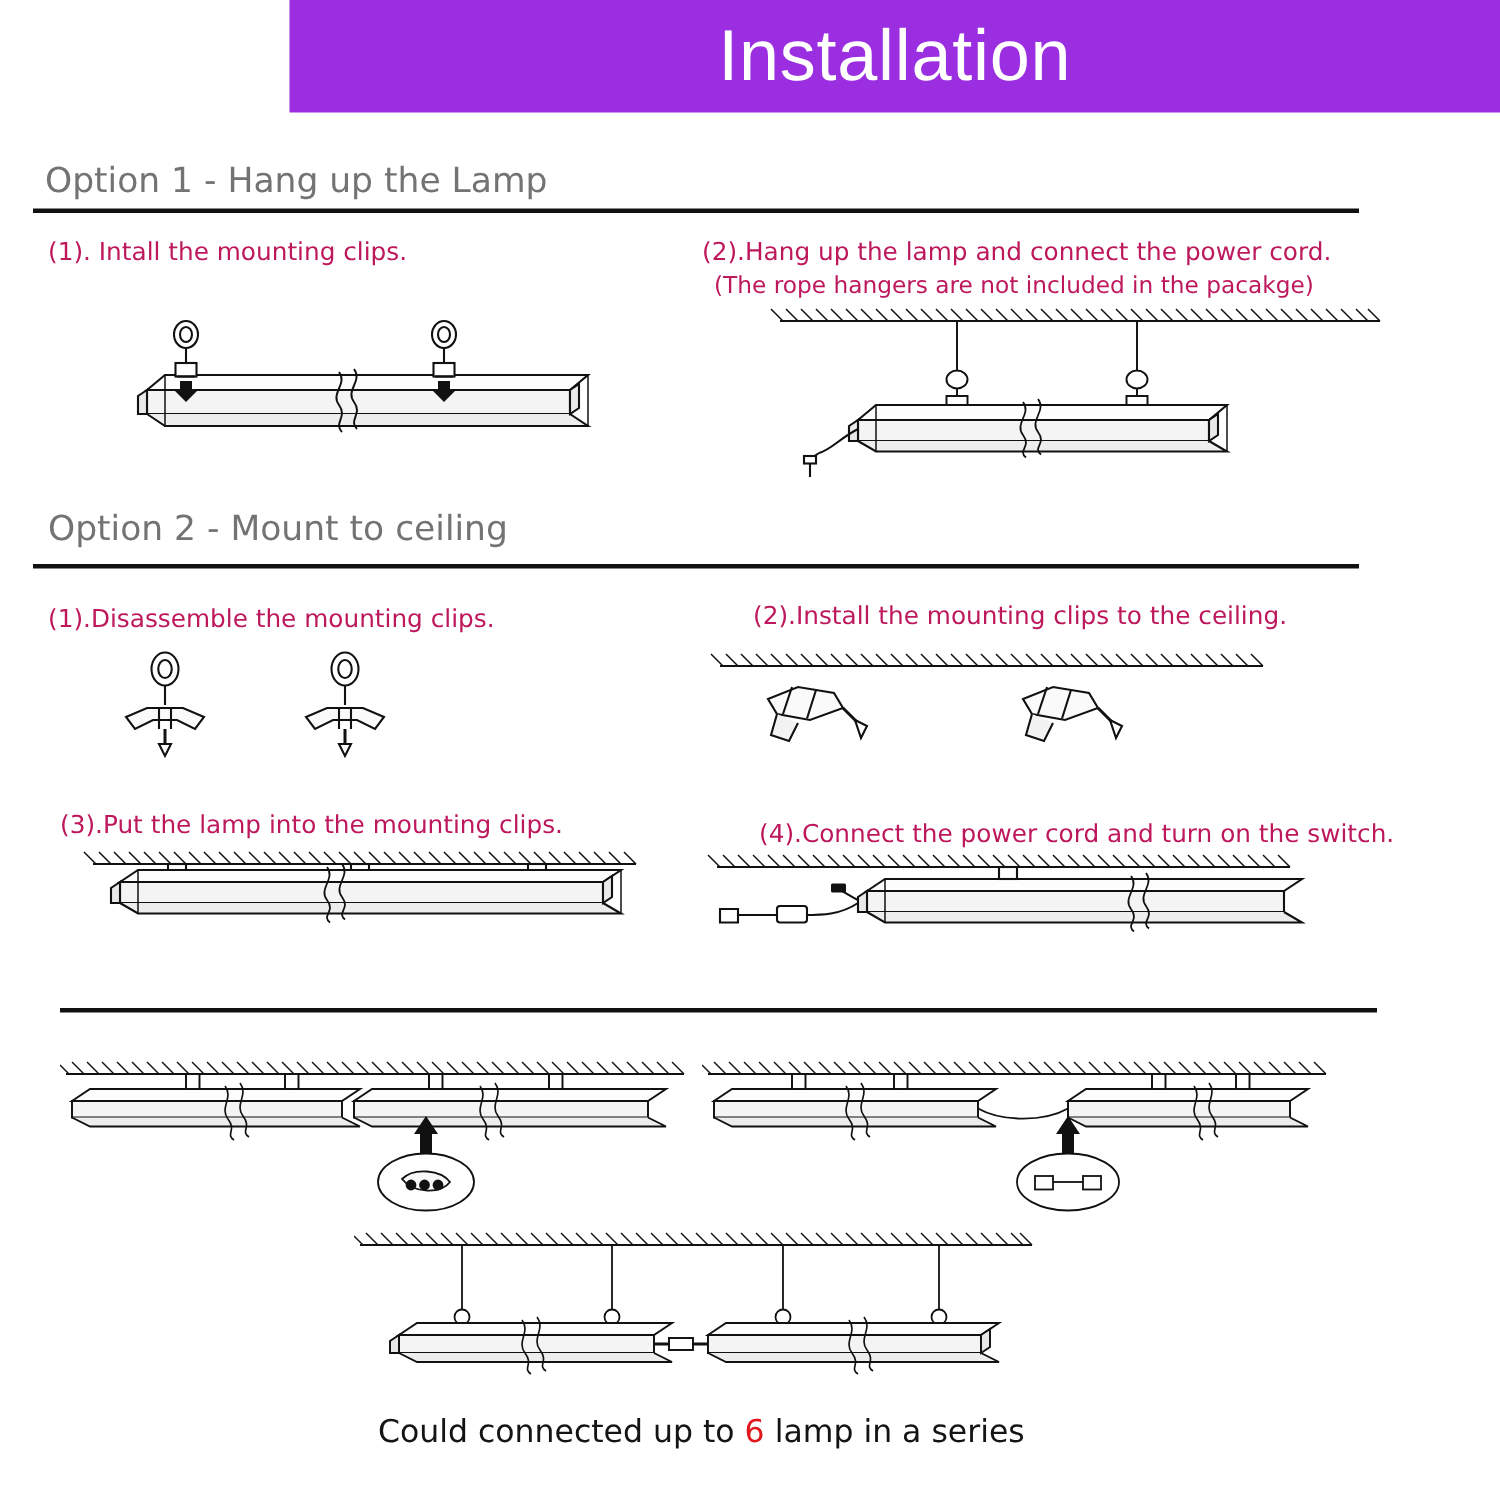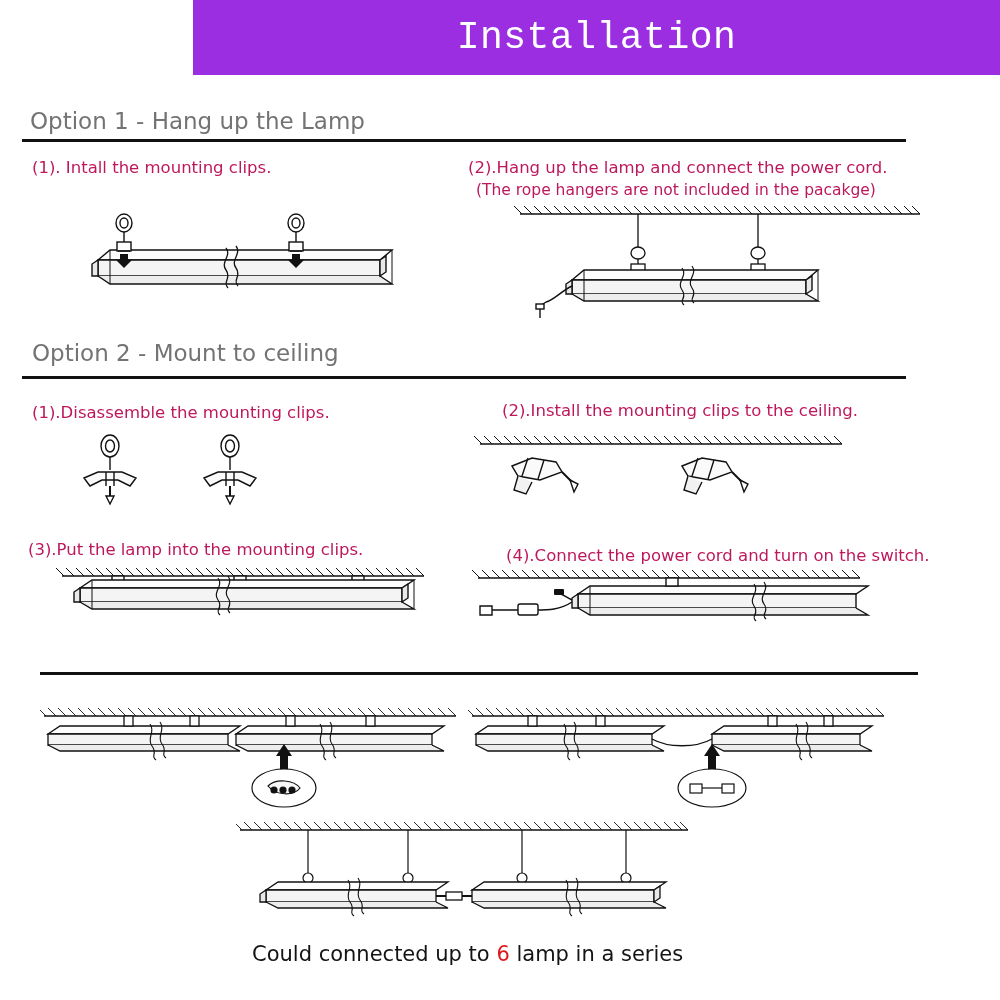--- a/index.html
+++ b/index.html
@@ -34,24 +34,24 @@
   .header-title {
     position: absolute;
     left: 0;
     top: 0;
     width: 100%;
     height: 100%;
     display: flex;
     align-items: center;
     justify-content: center;
     color: #ffffff;
-    font-size: 38px;
+    font-size: 48px;
     font-weight: 400;
     letter-spacing: 0.5px;
-    font-family: Liberation Mono, monospace;
+    font-family: Liberation Sans, sans-serif;
   }
 
   
   .section-title {
     position: absolute;
     font-size: 23px;
     font-weight: 400;
     color: #737373;
     white-space: nowrap;
   }
@@ -226,21 +226,21 @@
         <rect x="36" y="104" width="8" height="5" fill="#fff"></rect>
       </g>
     </svg>
   </div>
 
   <div class="section-title" style="left:32px; top:340px;">Option 2 - Mount to ceiling</div>
   <div class="rule" style="left:22px; top:376px; width:884px; height:3px;"></div>
 
   <div class="caption" style="left:32px; top:402px;">(1).Disassemble the mounting clips.</div>
   <div class="caption" style="left:502px; top:400px;">(2).Install the mounting clips to the ceiling.</div>
-  <div class="caption" style="left:28px; top:539px;">(3).Put the lamp into the mounting clips.</div>
+  <div class="caption" style="left:40px; top:539px;">(3).Put the lamp into the mounting clips.</div>
   <div class="caption" style="left:478px; top:545px;margin-left:28px;">(4).Connect the power cord and turn on the switch.</div>
 
   <div class="fig" style="left:70px; top:430px;">
     <svg width="260" height="85" viewBox="0 0 260 85">
       <g fill="none" stroke="#111" stroke-width="1.4">
 
         <ellipse cx="40" cy="16" rx="9" ry="11" fill="#fff"></ellipse>
         <ellipse cx="40" cy="16" rx="4.5" ry="6" fill="#fff"></ellipse>
         <path d="M40 27 L40 40"></path>
         <path d="M14 48 L28 42 L52 42 L66 48 L60 56 L48 50 L32 50 L20 56 Z" fill="#fafafa"></path>

